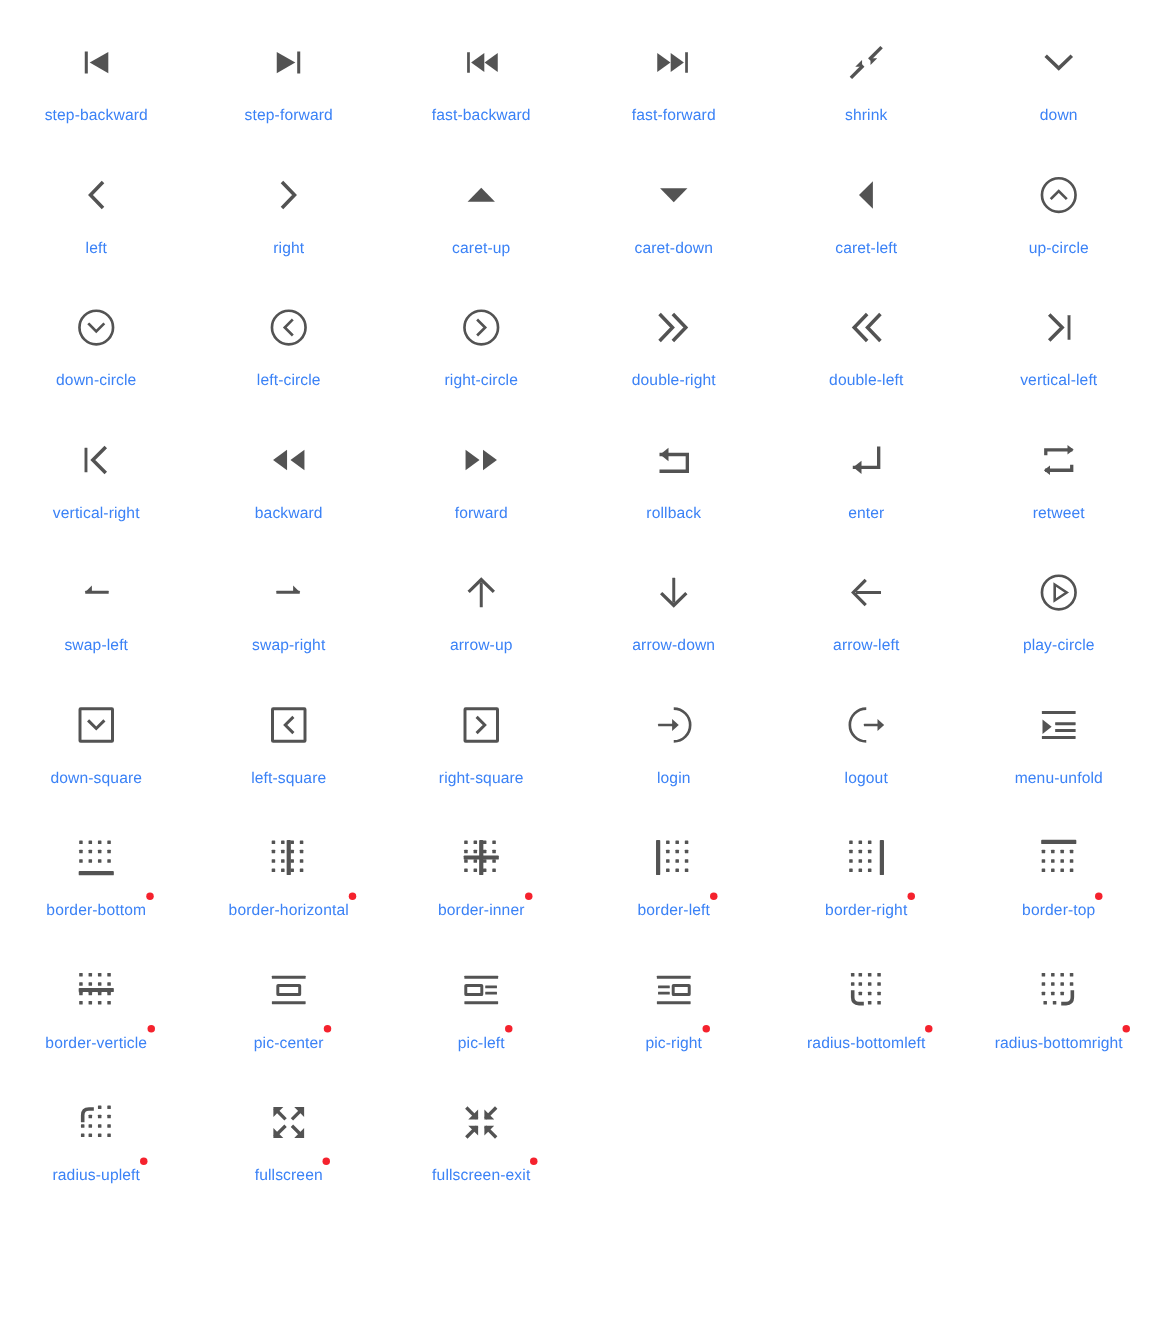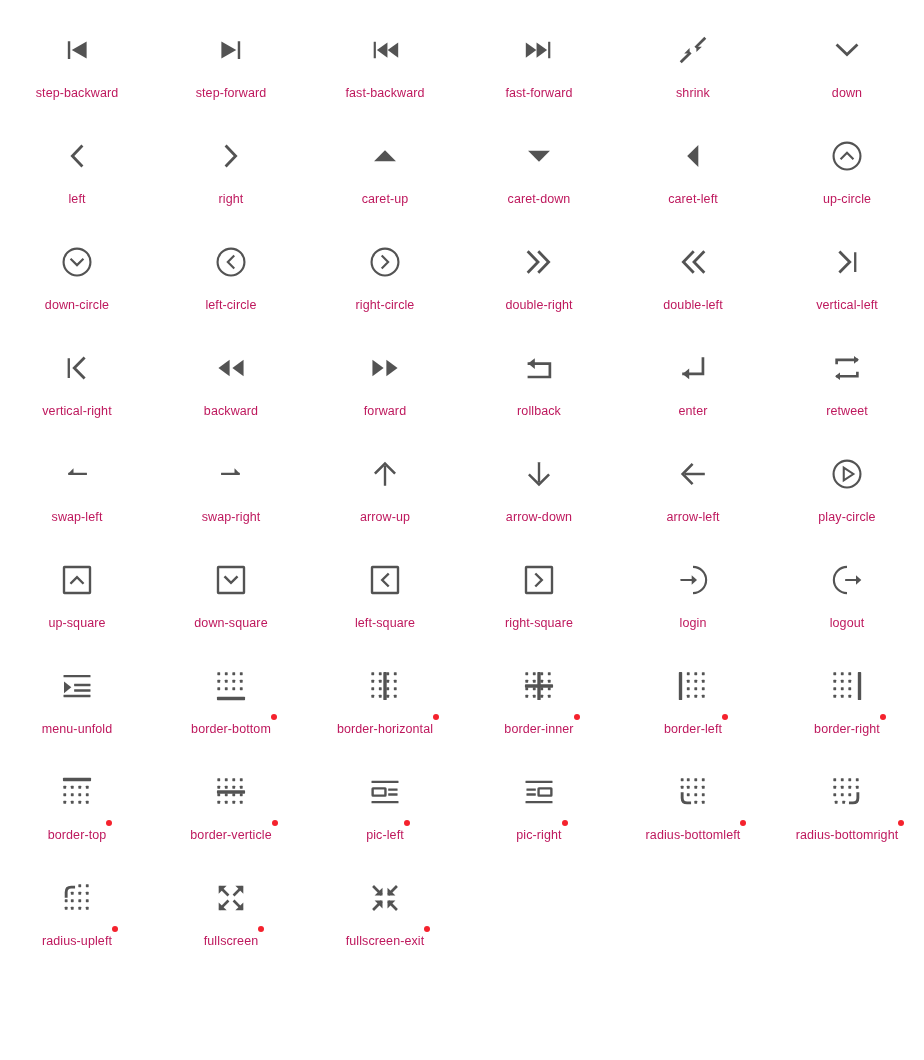--- a/index.html
+++ b/index.html
@@ -41,21 +41,21 @@
   }
   .glyph svg { display: block; }
   .label-wrap {
     margin-top: 10px;
     position: relative;
     display: inline-block;
     line-height: 1;
   }
   .label {
     font-size: 12.5px;
-    color: #be185d;
+    color: #3b82f6;
     letter-spacing: 0.1px;
     white-space: nowrap;
   }
   .dot-badge {
     position: absolute;
     top: -6px;
     right: -6px;
     width: 6px;
     height: 6px;
     border-radius: 50%;
@@ -335,29 +335,20 @@
           <circle cx="512" cy="512" r="430" fill="none" stroke="currentColor" stroke-width="68"></circle>
           <path d="M408 308 L408 716 L716 512 Z" fill="none" stroke="currentColor" stroke-width="66" stroke-linejoin="miter"></path>
         </svg>
       </div>
       <span class="label-wrap"><span class="label">play-circle</span></span>
     </div>
     <div class="icon-cell">
       <div class="glyph">
         <svg width="32" height="32" viewBox="0 0 1024 1024" fill="currentColor" xmlns="http://www.w3.org/2000/svg">
           <rect x="96" y="96" width="832" height="832" rx="16" fill="none" stroke="currentColor" stroke-width="76"></rect>
-          <path d="M330 604 L512 422 L694 604" fill="none" stroke="currentColor" stroke-width="76" stroke-linecap="square" stroke-linejoin="miter"></path>
-        </svg>
-      </div>
-      <span class="label-wrap"><span class="label">up-square</span></span>
-    </div>
-    <div class="icon-cell">
-      <div class="glyph">
-        <svg width="32" height="32" viewBox="0 0 1024 1024" fill="currentColor" xmlns="http://www.w3.org/2000/svg">
-          <rect x="96" y="96" width="832" height="832" rx="16" fill="none" stroke="currentColor" stroke-width="76"></rect>
           <path d="M330 420 L512 602 L694 420" fill="none" stroke="currentColor" stroke-width="76" stroke-linecap="square" stroke-linejoin="miter"></path>
         </svg>
       </div>
       <span class="label-wrap"><span class="label">down-square</span></span>
     </div>
     <div class="icon-cell">
       <div class="glyph">
         <svg width="32" height="32" viewBox="0 0 1024 1024" fill="currentColor" xmlns="http://www.w3.org/2000/svg">
           <rect x="96" y="96" width="832" height="832" rx="16" fill="none" stroke="currentColor" stroke-width="76"></rect>
           <path d="M604 330 L422 512 L604 694" fill="none" stroke="currentColor" stroke-width="76" stroke-linecap="square" stroke-linejoin="miter"></path>
@@ -551,20 +542,30 @@
           <rect x="555" y="555" width="90" height="90" rx="14"></rect>
           <rect x="795" y="555" width="90" height="90" rx="14"></rect>
           <rect x="75" y="795" width="90" height="90" rx="14"></rect>
           <rect x="315" y="795" width="90" height="90" rx="14"></rect>
           <rect x="555" y="795" width="90" height="90" rx="14"></rect>
           <rect x="795" y="795" width="90" height="90" rx="14"></rect>
           <rect x="62" y="458" width="900" height="108" rx="22"></rect>
         </svg>
       </div>
       <span class="label-wrap"><span class="label">border-verticle</span><span class="dot-badge" style="background: rgb(245, 34, 45);"></span></span>
+    </div>
+    <div class="icon-cell">
+      <div class="glyph">
+        <svg width="32" height="32" viewBox="0 0 1024 1024" fill="currentColor" xmlns="http://www.w3.org/2000/svg">
+          <rect x="80" y="150" width="864" height="76" rx="10"></rect>
+          <rect x="80" y="798" width="864" height="76" rx="10"></rect>
+          <rect x="232" y="396" width="560" height="232" rx="10" fill="none" stroke="currentColor" stroke-width="76"></rect>
+        </svg>
+      </div>
+      <span class="label-wrap"><span class="label">pic-center</span><span class="dot-badge" style="background: rgb(245, 34, 45);"></span></span>
     </div>
     <div class="icon-cell">
       <div class="glyph">
         <svg width="32" height="32" viewBox="0 0 1024 1024" fill="currentColor" xmlns="http://www.w3.org/2000/svg">
           <rect x="80" y="150" width="864" height="76" rx="10"></rect>
           <rect x="80" y="798" width="864" height="76" rx="10"></rect>
           <rect x="116" y="396" width="410" height="232" rx="10" fill="none" stroke="currentColor" stroke-width="76"></rect>
           <rect x="614" y="396" width="300" height="74" rx="10"></rect>
           <rect x="614" y="554" width="300" height="74" rx="10"></rect>
         </svg>

